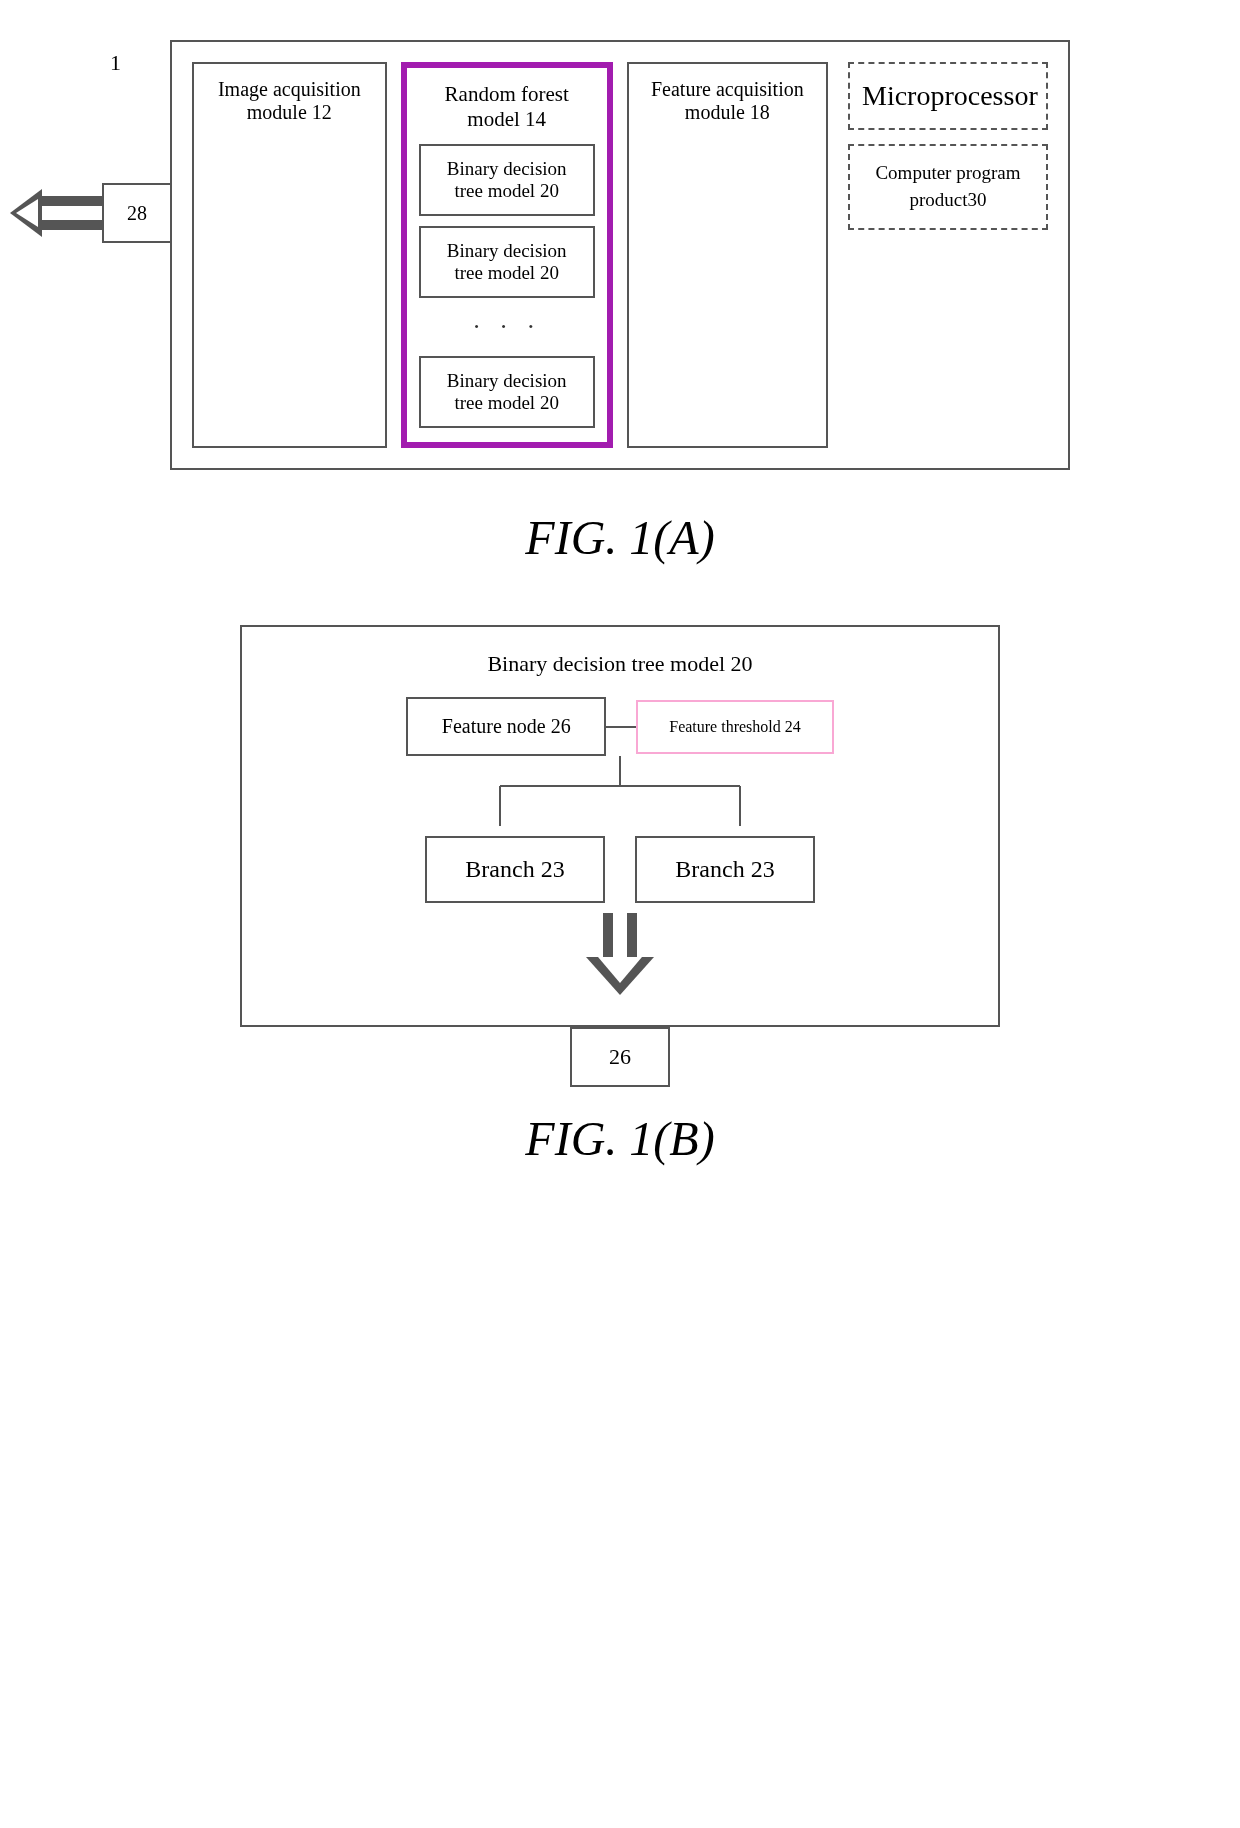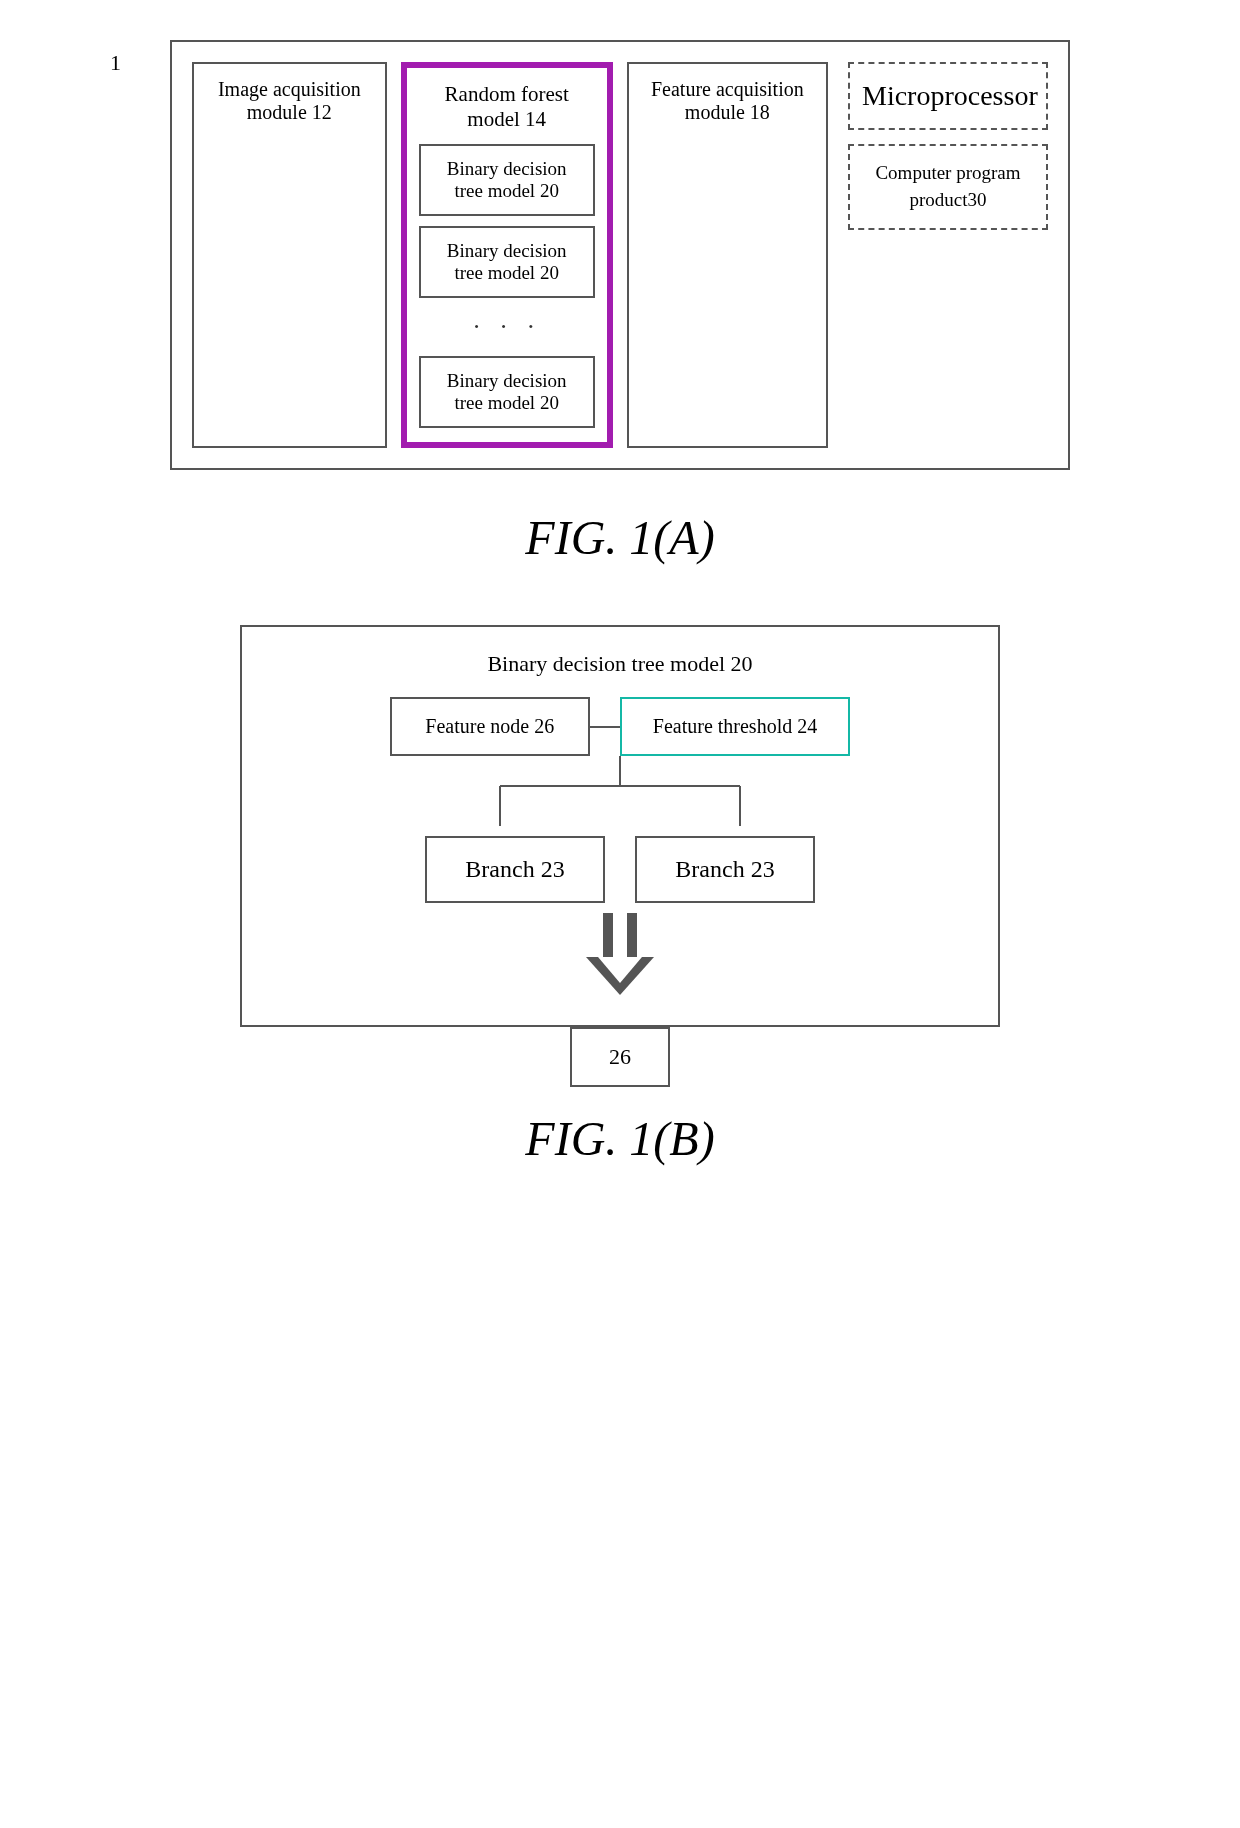--- a/index.html
+++ b/index.html
@@ -176,23 +176,23 @@
     .feature-node-box {
       border: 2px solid #555;
       padding: 16px 24px;
       font-size: 20px;
       text-align: center;
       background: #fff;
       min-width: 200px;
     }
 
     .feature-threshold-box {
-      border: 2px solid #14b8a6;
+      border: 2px solid #f9a8d4;
       padding: 16px 31px;
-      font-size: 20px;
+      font-size: 16px;
       text-align: center;
       background: #fff;
       min-width: 190px;
     }
 
     .h-connector {
       width: 30px;
       height: 2px;
       background: #555;
     }
@@ -319,20 +319,27 @@
       height: 14px;
       background: #fff;
     }
   </style>
 </head>
 <body>
 
 <div class="fig-a-container">
   <div class="fig-a-diagram">
 
+    <div class="hollow-left-arrow">
+      <div class="hl-head"></div>
+      <div class="hl-shaft"></div>
+      <div class="box-28">
+        <span>28</span>
+      </div>
+    </div>
 
     <div class="label-1">
       <span>1</span>
     </div>
 
     <div class="outer-box">
 
       <div class="left-column">
 
         <div class="module-box">

